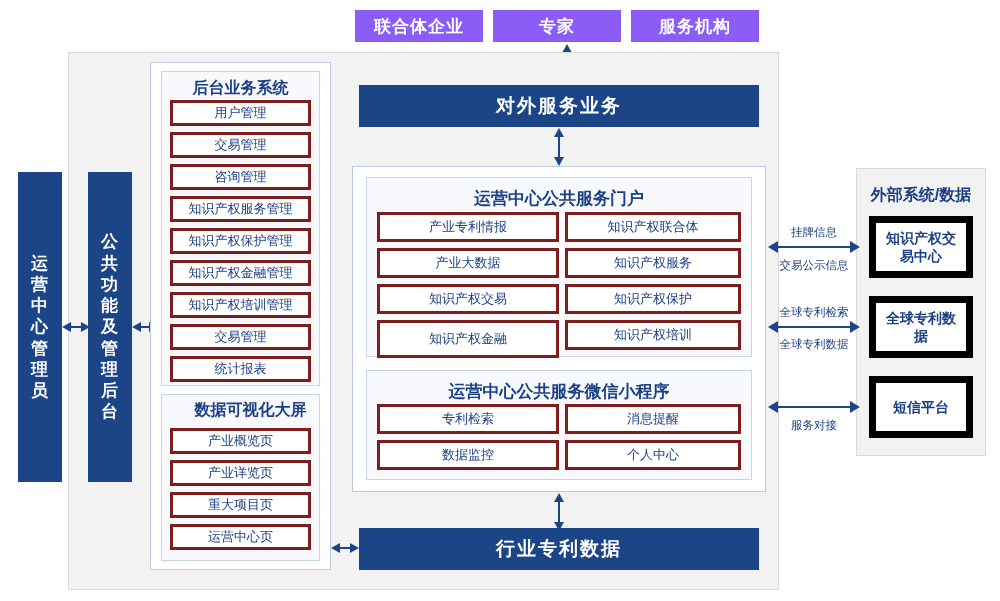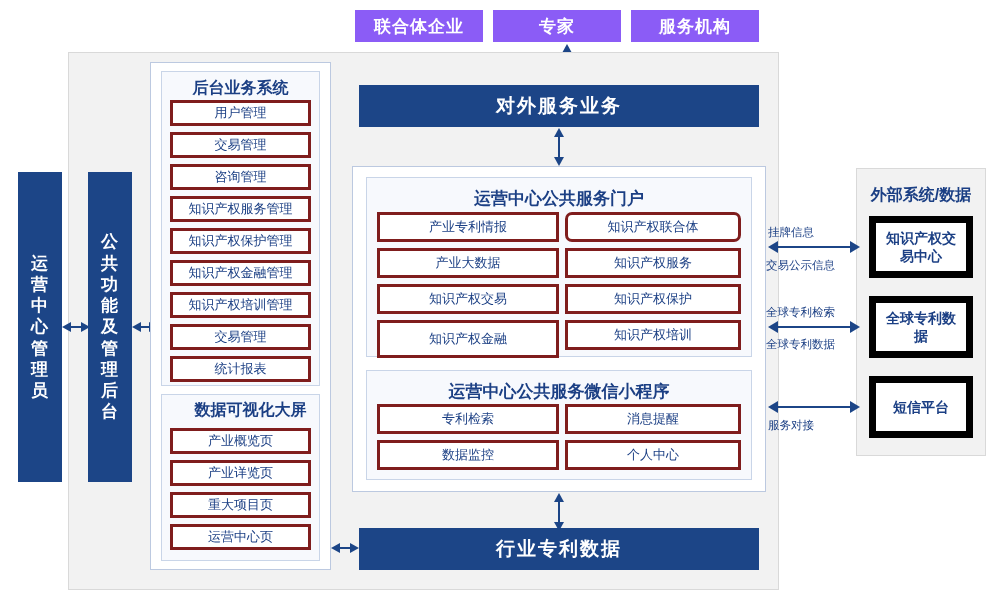--- a/index.html
+++ b/index.html
@@ -104,21 +104,21 @@
   .ext-title {
     font-size: 16px;
     font-weight: bold;
     color: #1b3f84;
     text-align: center;
   }
 
   .lbl {
     font-size: 11.5px;
     color: #1b3f84;
-    text-align: left;
+    text-align: center;
     white-space: nowrap;
   }
   svg { display: block; }
 </style>
 </head>
 <body>
 
 <div class="abs toppill" style="left:355px; top:10px; width:128px; height:32px;">
   <span>联合体企业</span>
 </div>
@@ -196,21 +196,21 @@
   <polygon points="15,0 10,9 20,9" fill="#1c4587"></polygon>
   <polygon points="15,38 10,29 20,29" fill="#1c4587"></polygon>
 </svg>
 
 <div class="abs panel" style="left:352px; top:166px; width:414px; height:326px;"></div>
 
 <div class="abs panel-light" style="left:366px; top:177px; width:386px; height:180px;"></div>
 <div class="abs panel-title" style="left:366px; top:187px; width:386px; font-size:17px;">运营中心公共服务门户</div>
 
 <div class="abs cell" style="left:377px; top:212px; width:182px; height:30px;">产业专利情报</div>
-<div class="abs cell" style="left:565px; top:212px; width:176px; height:30px;border-radius:7px;">知识产权联合体</div>
+<div class="abs cell" style="left:565px; top:212px; width:176px; height:30px;">知识产权联合体</div>
 <div class="abs cell" style="left:377px; top:248px; width:182px; height:30px;">产业大数据</div>
 <div class="abs cell" style="left:565px; top:248px; width:176px; height:30px;">知识产权服务</div>
 <div class="abs cell" style="left:377px; top:284px; width:182px; height:30px;">知识产权交易</div>
 <div class="abs cell" style="left:565px; top:284px; width:176px; height:30px;">知识产权保护</div>
 <div class="abs cell" style="left:377px; top:320px; width:182px; height:38px;">知识产权金融</div>
 <div class="abs cell" style="left:565px; top:320px; width:176px; height:30px;">知识产权培训</div>
 
 <div class="abs panel-light" style="left:366px; top:370px; width:386px; height:110px;"></div>
 <div class="abs panel-title" style="left:366px; top:380px; width:386px; font-size:17px;">运营中心公共服务微信小程序</div>
 

